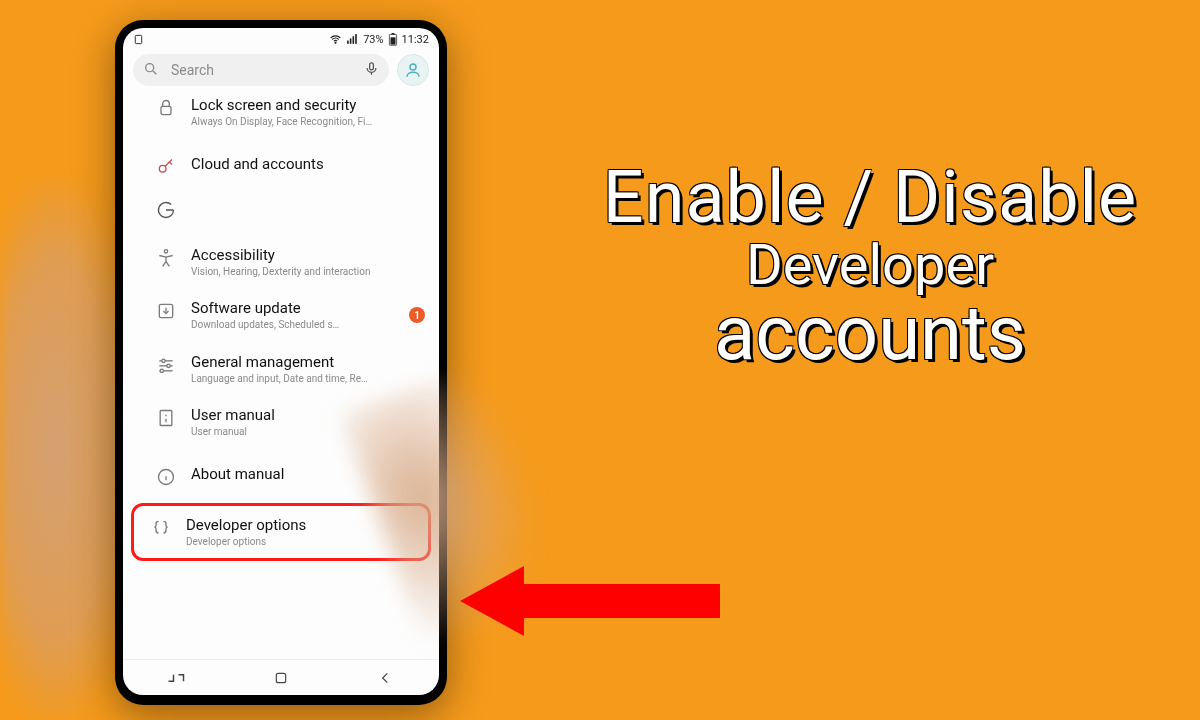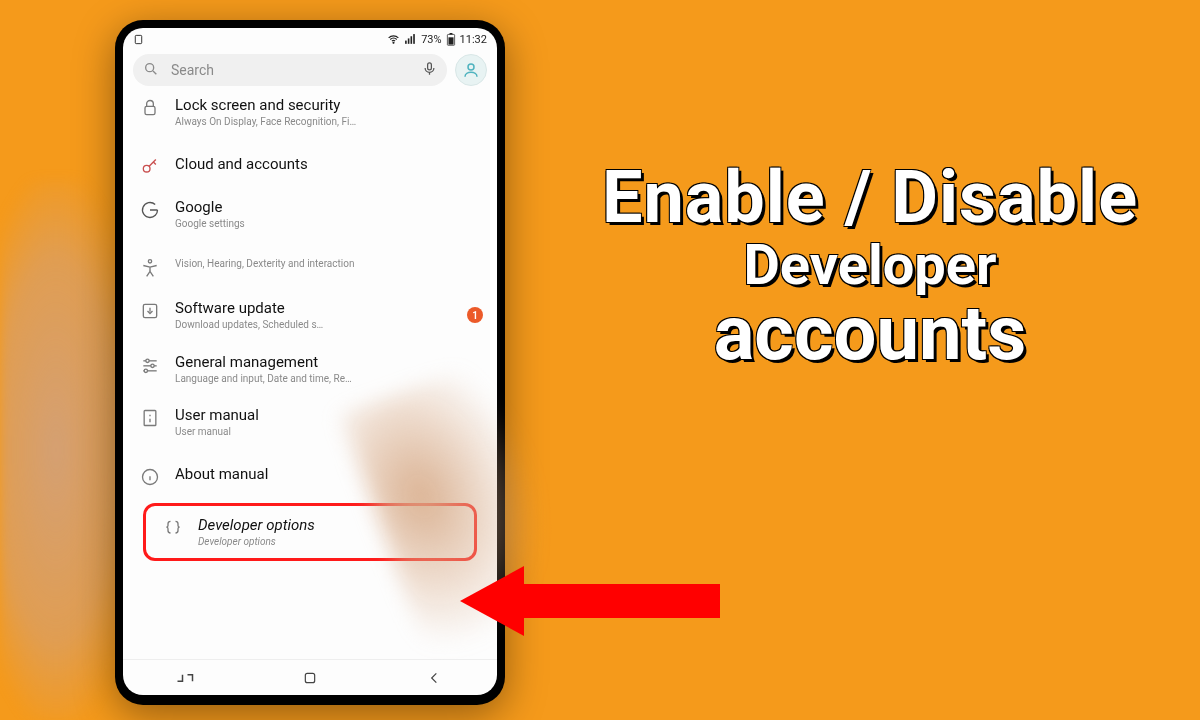--- a/index.html
+++ b/index.html
@@ -20,21 +20,21 @@
     position: absolute; left: 380px; top: 380px; width: 160px; height: 260px;
     background: radial-gradient(ellipse at 30% 40%, rgba(215,170,135,0.9), rgba(215,170,135,0) 70%);
     filter: blur(10px);
     transform: rotate(-20deg);
     pointer-events: none;
   }
 
   
   .phone {
     position: absolute; left: 115px; top: 20px;
-    width: 390px; height: 685px;
+    width: 332px; height: 685px;
     background: #000;
     border-radius: 28px;
     box-shadow: 0 10px 40px rgba(0,0,0,.4);
   }
   .screen {
     position: absolute; left: 8px; right: 8px; top: 8px; bottom: 10px;
     background: #fdfdfd;
     border-radius: 20px;
     overflow: hidden;
     display: flex; flex-direction: column;
@@ -66,20 +66,21 @@
     border: 1px solid #d9e7e7;
   }
   .mic { color:#555; }
 
   
   .list { flex: 1; overflow: hidden; }
   .item {
     display: flex; align-items: flex-start; gap: 14px;
     padding: 10px 14px 10px 16px;
     position: relative;
+    margin-left: 16px;
   }
   .item + .item { border-top: 1px solid transparent; }
   .item .icon {
     width: 22px; display:flex; justify-content:center;
     flex: 0 0 22px;
     color: #7a7a7a; margin-top: 2px;
   }
   .item .icon.red { color: #c94f4f; }
   .item .text { flex: 1; min-width: 0; }
   .item .title { font-size: 15px; color: #111; line-height: 1.2; }
@@ -89,37 +90,36 @@
     position:absolute; right:14px; top:50%; transform: translateY(-50%);
     width:16px; height:16px; border-radius:50%;
     background:#ec5a29; color:#fff; font-size:10px;
     display:flex; align-items:center; justify-content:center;
     font-weight:600;
   }
   .divider-soft {  height: 6px;  }
 
   .highlight {
     border: 3px solid #ff1a1a;
-    margin: 0 20px;
+    margin: 0 8px;
     border-radius: 12px;
-    font-style: italic;
   }
 
   
   .navbar {
     height: 36px; display: flex; justify-content: space-around; align-items: center;
     border-top: 1px solid #eee;
     color: #444;
   }
   .navbtn { width: 40px; display:flex; justify-content:center; }
 
   
   .title-text {
     position: absolute; left: 560px; top: 160px; right: 20px;
-    color: #fff; font-weight: 700;
+    color: #fff; font-weight: 400;
     text-align: center; line-height: 1.05;
     text-shadow: 3px 3px 0 #000, -1px -1px 0 #000, 1px -1px 0 #000, -1px 1px 0 #000;
   }
   .title-text .l1 { font-size: 72px; letter-spacing: 1px; }
   .title-text .l2 { font-size: 56px; text-align: center; }
   .title-text .l3 { font-size: 76px; }
 
   
   .arrow {
     position: absolute; left: 460px; top: 566px; width: 260px; height: 70px;
@@ -236,38 +236,35 @@
         </span>
       </div>
 
       <div class="item">
         <span class="icon" style="color:#555;">
           <svg width="20" height="20" viewBox="0 0 24 24" fill="none" stroke="currentColor" stroke-width="1.6">
               <path d="M21 12c0 5-4 9-9 9a9 9 0 1 1 6.2-15.5"></path>
               <path d="M12 12h9"></path>
             </svg>
         </span>
-        <span class="text">
-          <div class="title">Google</div>
-          <div class="sub">Google settings</div>
-        </span>
       </div>
 
       <div class="divider-soft"></div>
 
       <div class="item">
         <span class="icon">
           <svg width="20" height="20" viewBox="0 0 24 24" fill="none" stroke="currentColor" stroke-width="1.6">
               <circle cx="12" cy="4" r="2"></circle>
               <path d="M4 9l8 2 8-2"></path>
               <path d="M12 11v5"></path>
               <path d="M8 22l4-6 4 6"></path>
             </svg>
         </span>
         <span class="text">
+          <div class="title">Accessibility</div>
           <div class="sub">Vision, Hearing, Dexterity and interaction</div>
         </span>
       </div>
 
       <div class="item">
         <span class="icon">
           <svg width="20" height="20" viewBox="0 0 24 24" fill="none" stroke="currentColor" stroke-width="1.6">
               <rect x="4" y="4" width="16" height="16" rx="2"></rect>
               <path d="M12 8v5"></path>
               <path d="M9 12l3 3 3-3"></path>

